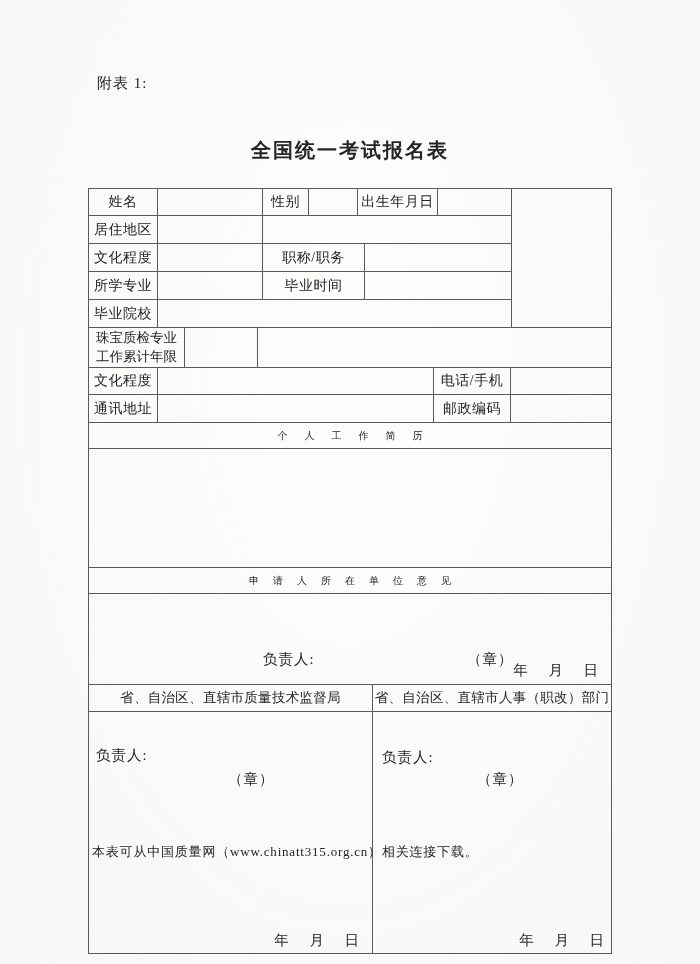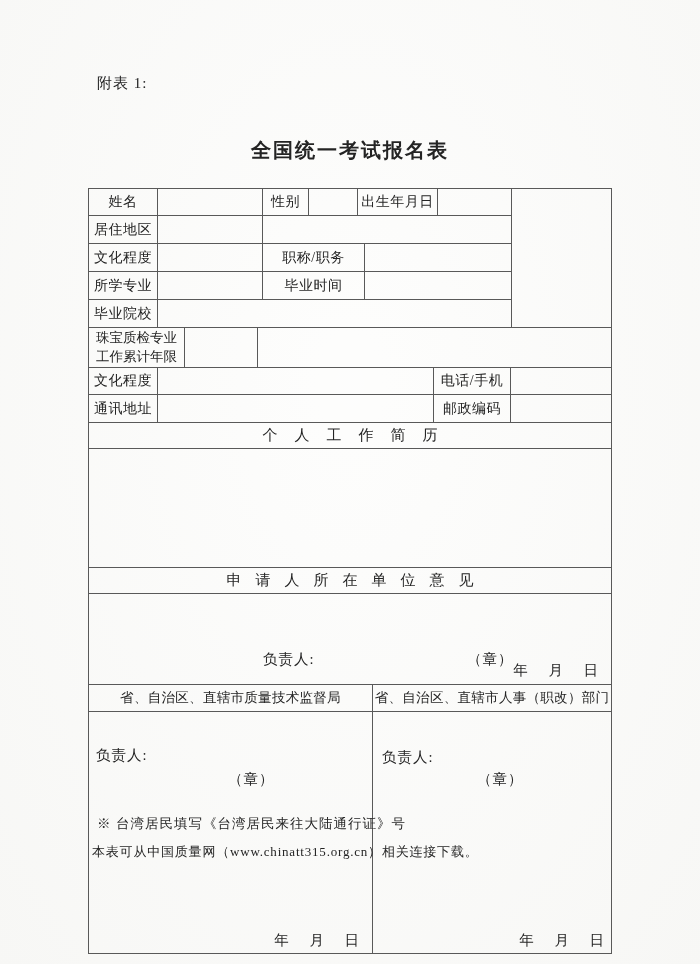--- a/index.html
+++ b/index.html
@@ -27,21 +27,21 @@
          justify-content:center; font-size:14px; text-align:center; }
   .c.last { border-right:none; }
   .lab { letter-spacing:0.5px; }
   .two { line-height:1.35; font-size:13.5px; }
 
   .top { display:flex; height:139px; border-bottom:1px solid #595959; }
   .topleft { width:422px; display:flex; flex-direction:column; }
   .topleft .r:last-child { border-bottom:none; flex:1; }
   .photo { flex:1; border-left:1px solid #595959; }
 
-  .hdr { justify-content:center; align-items:center; display:flex; font-size:15px; }
+  .hdr { justify-content:center; align-items:center; display:flex; font-size:10px; }
   .hdr-resume  { letter-spacing:17px; text-indent:17px; }
   .hdr-opinion { letter-spacing:14px; text-indent:14px; }
 
   .relbox { position:relative; }
   .pos { position:absolute; font-size:14.5px; letter-spacing:1px; white-space:nowrap; }
   .date { word-spacing:15px; }
 
   .dept { font-size:13.5px; letter-spacing:0.3px; }
 
   .note1 { position:absolute; left:97px; top:815px; font-size:13.5px; letter-spacing:1px; }
@@ -140,16 +140,15 @@
       </div>
       <div class="c relbox last" style="flex:1">
         <span class="pos" style="left:9px;top:36px">负责人:</span>
         <span class="pos" style="left:104px;top:58px">（章）</span>
         <span class="pos date" style="right:6px;bottom:3px">年 月 日</span>
       </div>
     </div>
 
   </div>
 
-  <div class="note1">※ 台湾居民填写《台湾居民来往大陆通行证》号</div>
   <div class="note2">本表可从中国质量网（www.chinatt315.org.cn）相关连接下载。</div>
 
 </div>
 
 </body></html>

